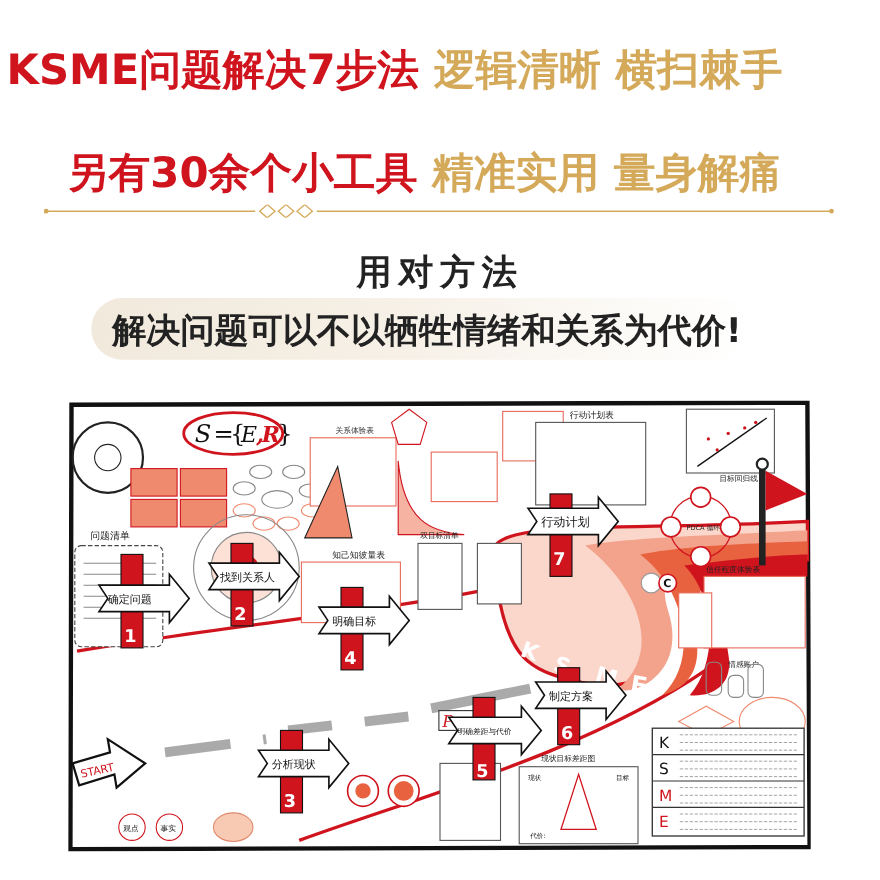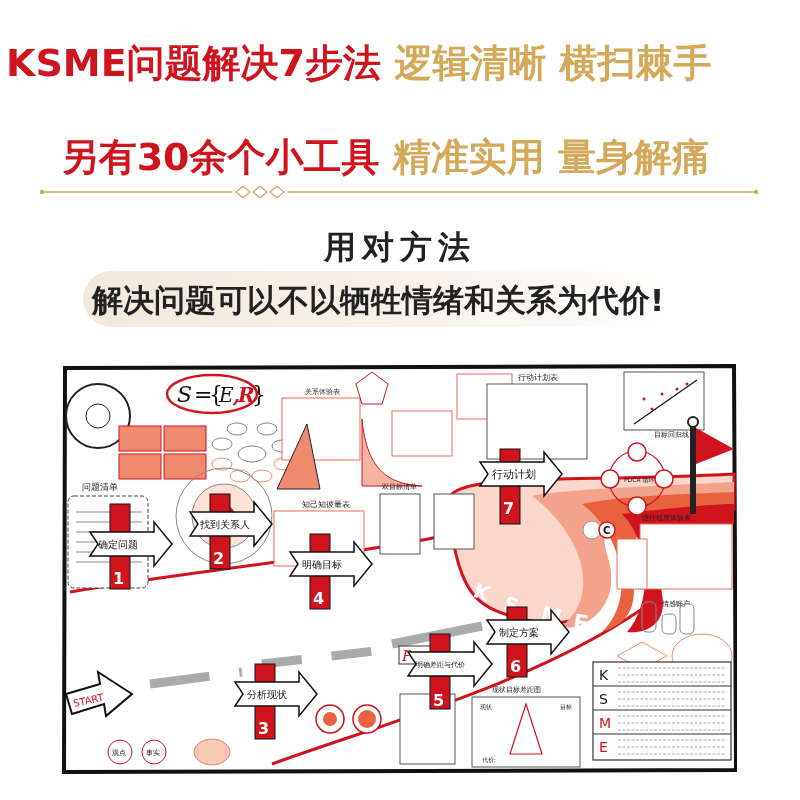--- a/index.html
+++ b/index.html
@@ -5,21 +5,21 @@
   html,body{margin:0;padding:0;background:#fff;}
   body{width:800px;height:800px;position:relative;overflow:hidden;font-family:"DejaVu Sans","Liberation Sans",sans-serif;}
   .headline{position:absolute;left:6px;width:704px;text-align:right;font-weight:bold;font-size:38px;letter-spacing:0px;white-space:nowrap;}
   .hl1{top:38px;}
   .hl2{top:100px;margin-top:32px;}
   .red{color:#d0141e;}
   .gold{color:#d4a959;}
   .divider{position:absolute;top:186px;left:40px;width:718px;height:12px;}
   .section-title{position:absolute;top:226px;left:0;width:800px;text-align:center;font-weight:bold;font-size:32px;color:#222;letter-spacing:6px;}
   .tagline-bg{position:absolute;top:271px;left:83px;width:600px;height:56px;border-radius:28px;background:linear-gradient(90deg,#f1e9dc 0%,#f6f0e6 45%,#ffffff 100%);}
-  .tagline{position:absolute;top:280px;left:92px;width:600px;font-weight:bold;font-size:31px;color:#222;white-space:nowrap;}
+  .tagline{position:absolute;top:280px;left:102px;width:600px;font-weight:bold;font-size:31px;color:#222;white-space:nowrap;}
   .board{position:absolute;left:62px;top:364px;width:675px;height:410px;}
 </style>
 </head>
 <body>
 
 <div class="headline hl1">
   <span class="red">KSME问题解决7步法</span>
   <span class="gold">逻辑清晰 横扫棘手</span>
 </div>
 <div class="headline hl2">

